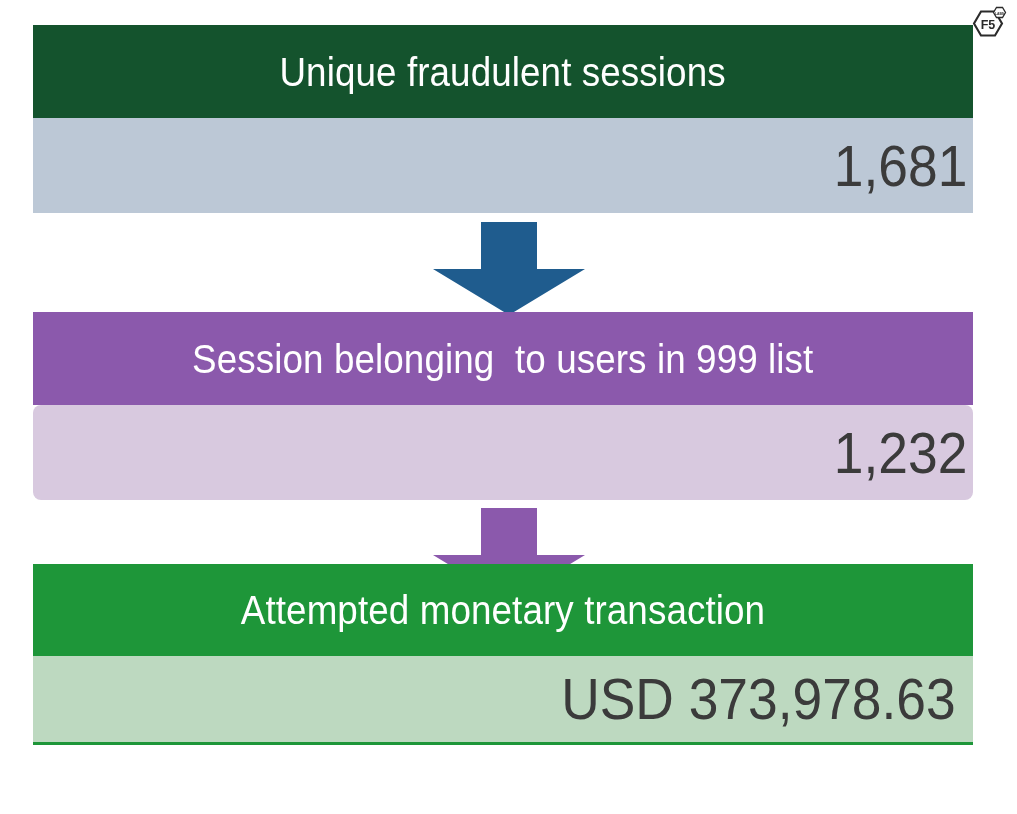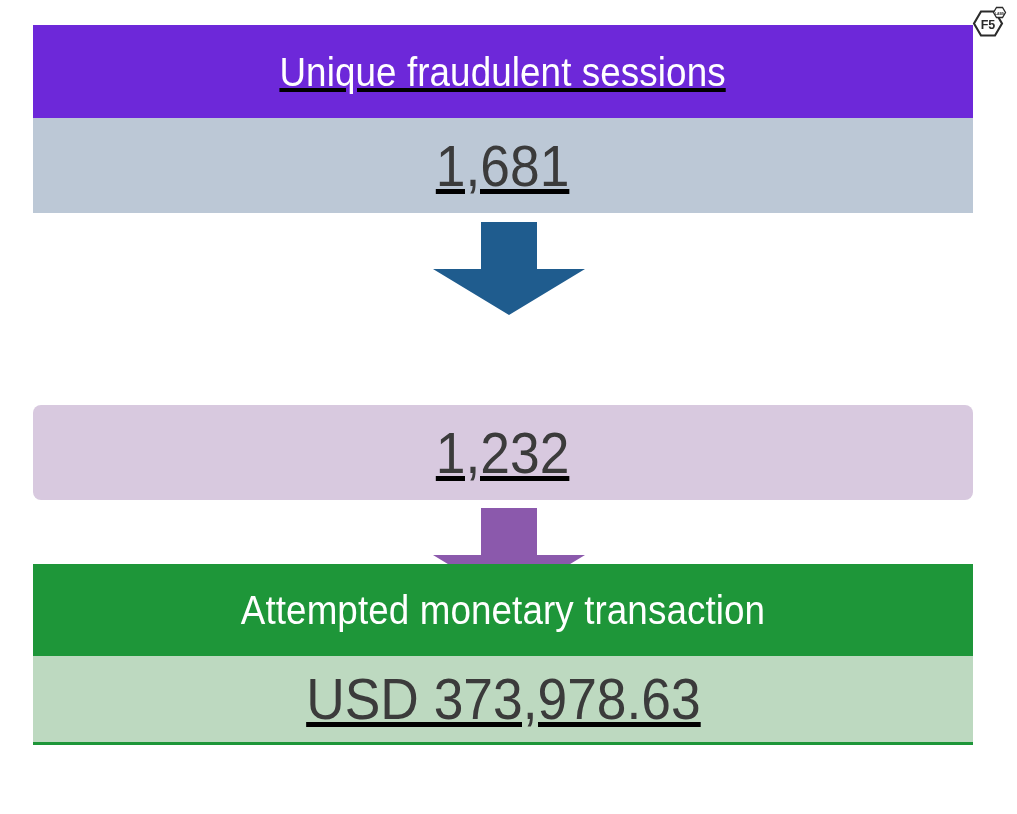--- a/index.html
+++ b/index.html
@@ -53,38 +53,37 @@
     transform-origin: center center;
   }
 
   .stage-value {
     position: absolute;
     left: 0;
     width: 100%;
     height: 95px;
     display: flex;
     align-items: center;
-    justify-content: center;
+    justify-content: flex-end;
     box-sizing: border-box;
-    text-decoration: underline;
   }
 
   .stage-value-label {
     color: #3b3b3b;
     font-size: 58px;
     font-weight: 400;
     line-height: 1;
     white-space: pre;
     transform: scaleX(0.92);
     transform-origin: center center;
   }
 
   
   #stage-1 { top: 25px; height: 190px; }
-  #stage-1 .stage-header { background: #6d28d9; text-decoration: underline; }
+  #stage-1 .stage-header { background: #14532d; }
   #stage-1 .stage-value  { top: 93px; background: #BCC8D6; }
 
   
   #stage-2 { top: 312px; height: 189px; }
   #stage-2 .stage-header { background: #8B59AC; }
   #stage-2 .stage-value  { top: 93px; background: #D8C9DF; border-radius: 8px; }
 
   
   #stage-3 { top: 564px; height: 183px; }
   #stage-3 .stage-header { background: #1E9639; height: 92px; }
@@ -125,20 +124,23 @@
     </div>
   </div>
 
   <div class="arrow" id="arrow-1">
     <svg viewBox="0 0 152 93" preserveAspectRatio="none" aria-hidden="true">
       <polygon points="48,0 104,0 104,47 152,47 76,93 0,47 48,47" fill="#1F5C8E"></polygon>
     </svg>
   </div>
 
   <div class="stage" id="stage-2">
+    <div class="stage-header">
+      <span class="stage-header-label">Session belonging  to users in 999 list</span>
+    </div>
     <div class="stage-value">
       <span class="stage-value-label">1,232</span>
     </div>
   </div>
 
   <div class="arrow" id="arrow-2">
     <svg viewBox="0 0 152 93" preserveAspectRatio="none" aria-hidden="true">
       <polygon points="48,0 104,0 104,47 152,47 76,93 0,47 48,47" fill="#8B59AC"></polygon>
     </svg>
   </div>

